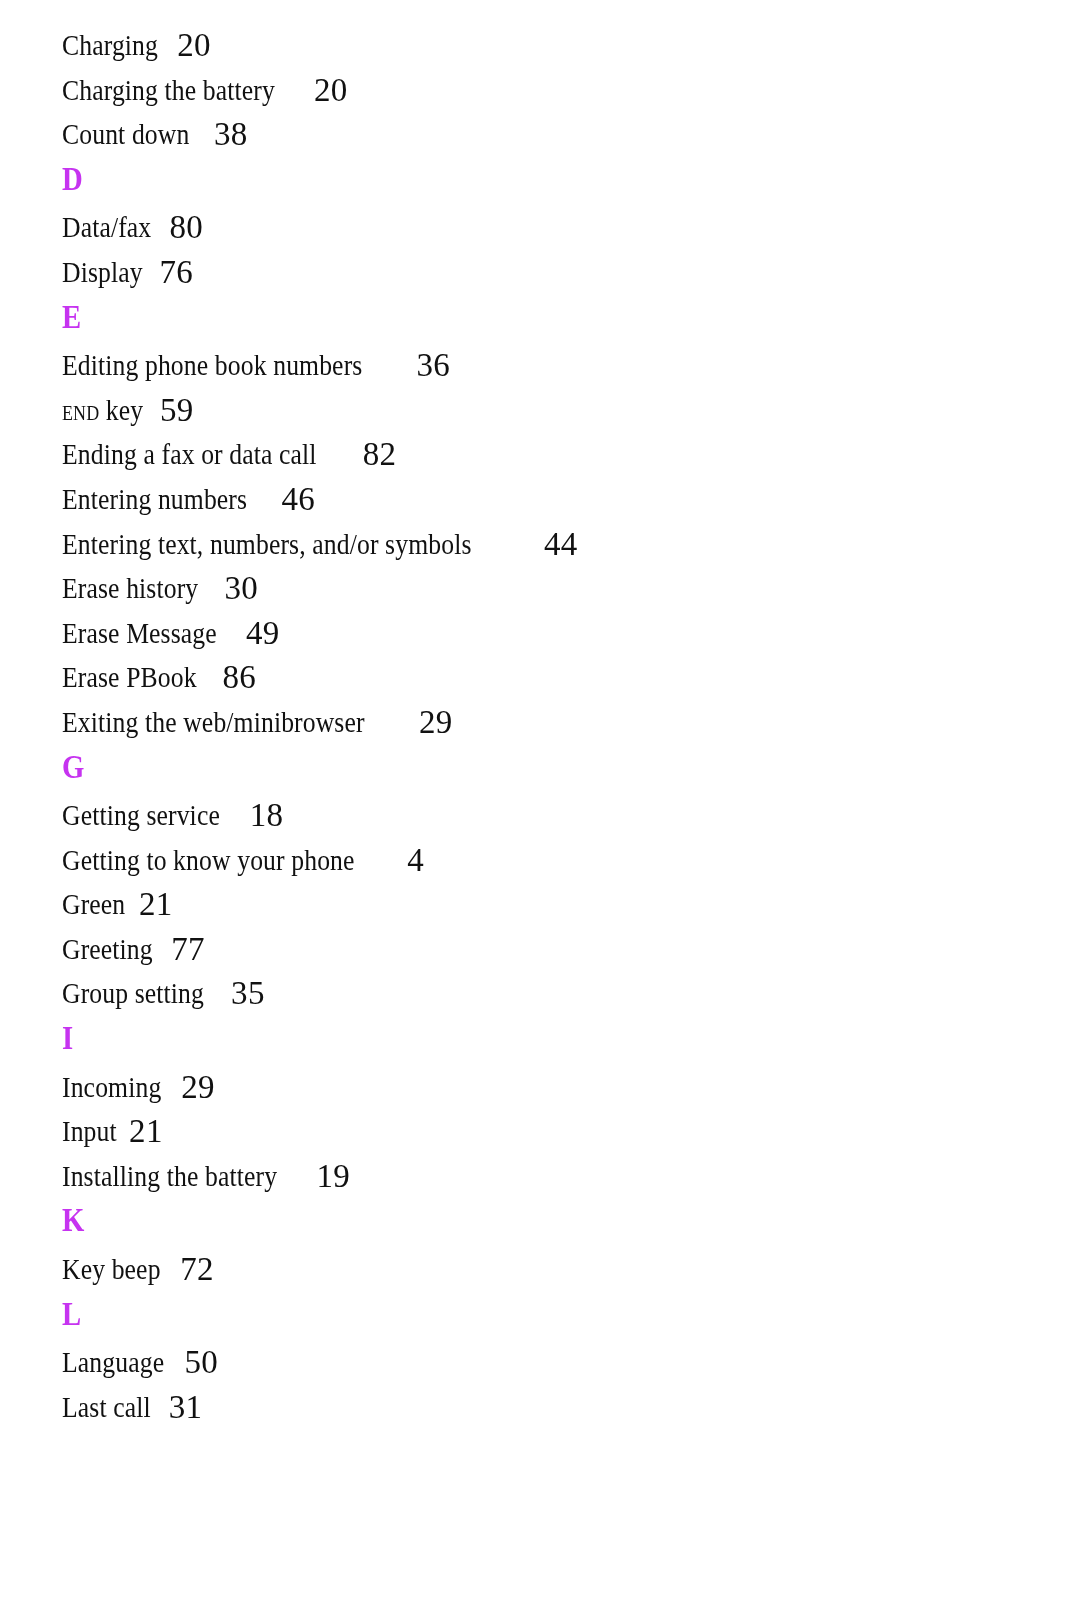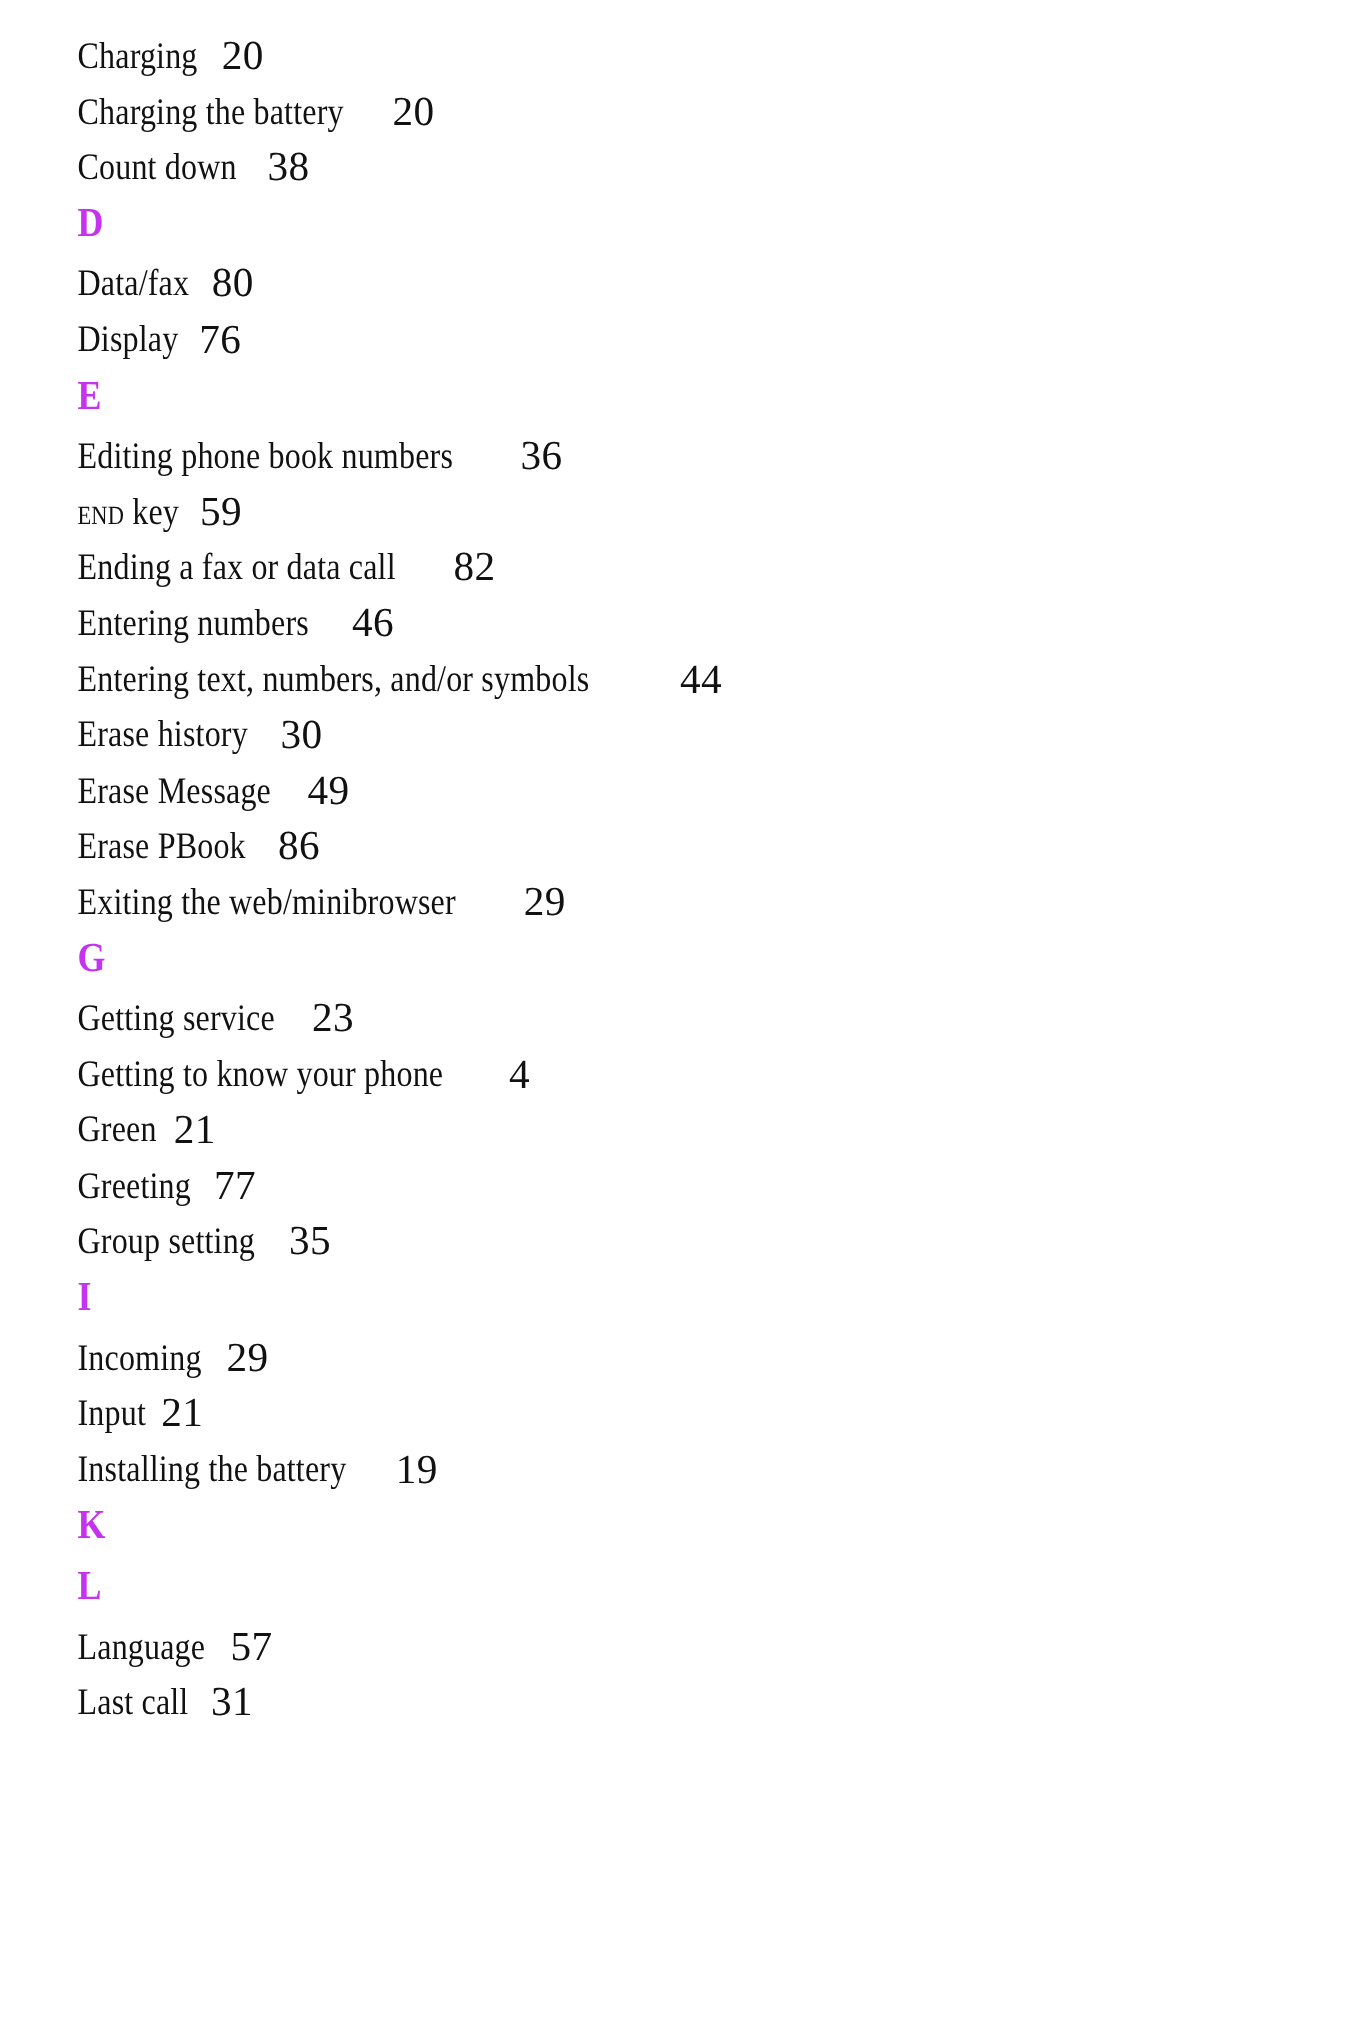--- a/index.html
+++ b/index.html
@@ -113,30 +113,31 @@
       <div class="entry"><span class="label"><span class="smallcaps">END</span><span> key</span></span><span class="page">59</span></div>
       <div class="entry"><span class="label">Ending a fax or data call</span><span class="page">82</span></div>
       <div class="entry"><span class="label">Entering numbers</span><span class="page">46</span></div>
       <div class="entry"><span class="label">Entering text, numbers, and/or symbols</span><span class="page">44</span></div>
       <div class="entry"><span class="label">Erase history</span><span class="page">30</span></div>
       <div class="entry"><span class="label">Erase Message</span><span class="page">49</span></div>
       <div class="entry"><span class="label">Erase PBook</span><span class="page">86</span></div>
       <div class="entry"><span class="label">Exiting the web/minibrowser</span><span class="page">29</span></div>
       <div class="section-letter"><span class="glyph">G</span></div>
       <div class="section-gap"></div>
-      <div class="entry"><span class="label">Getting service</span><span class="page">23</span></div>
+      <div class="entry"><span class="label">Getting service</span><span class="page">18</span></div>
       <div class="entry"><span class="label">Getting to know your phone</span><span class="page">4</span></div>
       <div class="entry"><span class="label">Green</span><span class="page">21</span></div>
       <div class="entry"><span class="label">Greeting</span><span class="page">77</span></div>
       <div class="entry"><span class="label">Group setting</span><span class="page">35</span></div>
       <div class="section-letter"><span class="glyph">I</span></div>
       <div class="section-gap"></div>
       <div class="entry"><span class="label">Incoming</span><span class="page">29</span></div>
       <div class="entry"><span class="label">Input</span><span class="page">21</span></div>
       <div class="entry"><span class="label">Installing the battery</span><span class="page">19</span></div>
       <div class="section-letter"><span class="glyph">K</span></div>
       <div class="section-gap"></div>
+      <div class="entry"><span class="label">Key beep</span><span class="page">72</span></div>
       <div class="section-letter"><span class="glyph">L</span></div>
       <div class="section-gap"></div>
-      <div class="entry"><span class="label">Language</span><span class="page">57</span></div>
+      <div class="entry"><span class="label">Language</span><span class="page">50</span></div>
       <div class="entry"><span class="label">Last call</span><span class="page">31</span></div>
     </div>
 </div>
 
 </body></html>

